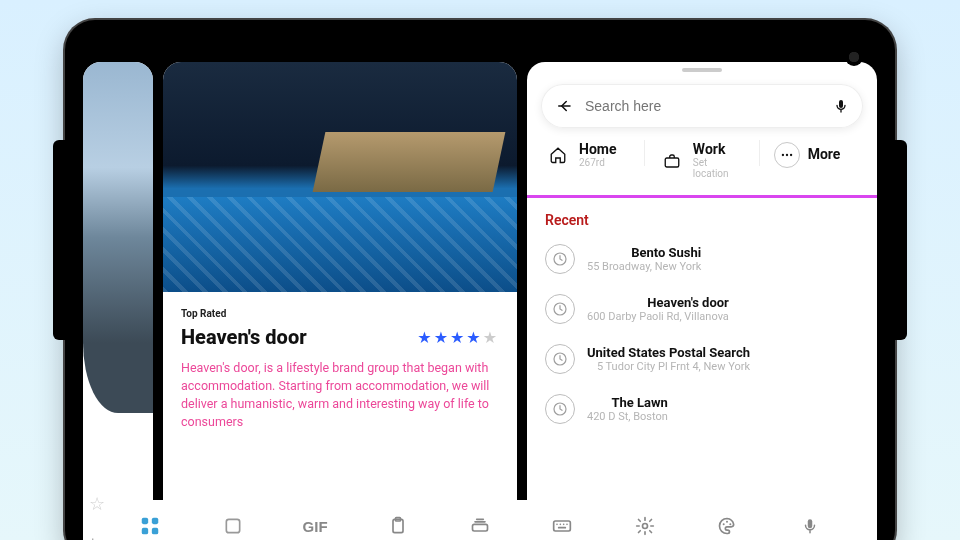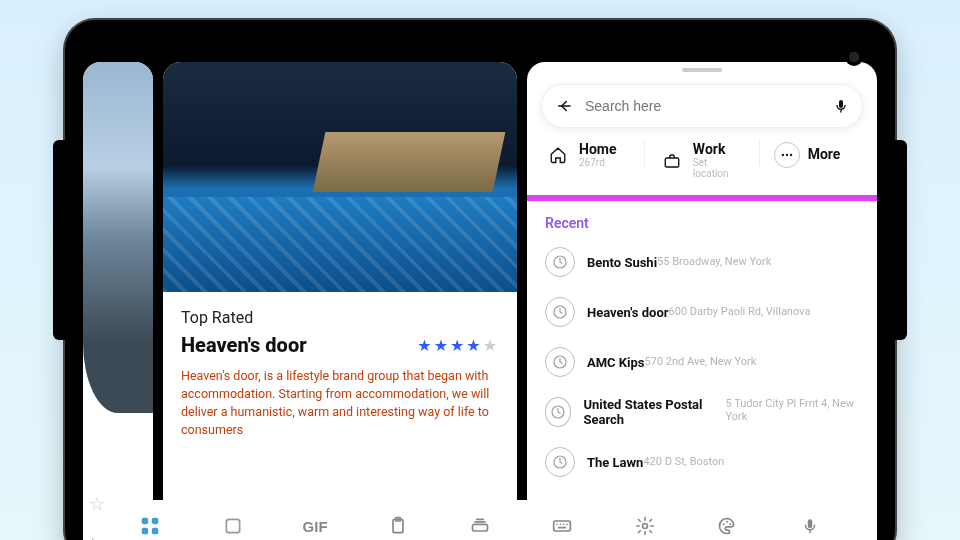--- a/index.html
+++ b/index.html
@@ -46,47 +46,47 @@
   
   .hero { height:230px; position:relative;
     background:linear-gradient(180deg,#1a2b40 0%,#0c1a2e 45%,#1b6fb0 55%,#1b6fb0 100%);}
   .roof { position:absolute; top:70px; right:18px; width:180px; height:60px;
     background:linear-gradient(180deg,#b59a6e,#7a6a45); transform:skewX(-12deg);}
   .pool { position:absolute; bottom:0; left:0; right:0; height:95px;
     background:linear-gradient(180deg,#1e7cc3 0%,#0c4e89 100%);}
   .pool::before { content:""; position:absolute; inset:0;
     background:repeating-linear-gradient(45deg,rgba(255,255,255,.12)0 4px,transparent 4px 14px);}
   .card { flex:1; padding:16px 18px 0; background:#fff;}
-  .badge { font-size:16px; font-weight:400; color:#222;}
+  .badge { font-size:10px; font-weight:700; color:#222;}
   .title-row { display:flex; align-items:center; justify-content:space-between; margin-top:6px;}
   .title { font-size:20px; font-weight:800; color:#111;}
   .stars { color:#2b5cff; font-size:16px; letter-spacing:2px;}
   .stars .grey { color:#ccc;}
-  .desc { font-size:12.5px; line-height:1.45; color:#c2410c; margin-top:10px;}
+  .desc { font-size:12.5px; line-height:1.45; color:#ec4899; margin-top:10px;}
   
   .search { margin:22px 14px 10px; height:44px; border-radius:22px; background:#fff;
     box-shadow:0 2px 8px rgba(0,0,0,.08), inset 0 0 0 1px #eee; display:flex; align-items:center;
     padding:0 14px; gap:12px;}
   .search svg { flex:0 0 auto;}
   .search input { flex:1; border:none; outline:none; font-size:14px; color:#999; background:transparent;}
   .chipbar { display:flex; gap:10px; align-items:flex-start; padding:2px 14px 14px;
-    border-bottom:6px solid #d946ef;}
+    border-bottom:3px solid #d946ef;}
   .chip { flex:1; display:flex; align-items:center; gap:8px; padding:2px 4px;}
   .chip-icon { width:26px;height:26px;display:flex;align-items:center;justify-content:center;}
   .chip-icon.round { border:1px solid #c8c8c8; border-radius:50%;}
   .chip-text { display:flex; flex-direction:column; line-height:1.1;}
   .chip-label { font-size:14px; font-weight:700; color:#111;}
   .chip-sub { font-size:10px; color:#bbb;}
   .chip-sep { width:1px; height:26px; background:#eee;}
-  .section-title { font-size:14px; font-weight:600; color:#8b5cf6; padding:14px 18px 6px;}
+  .section-title { font-size:14px; font-weight:600; color:#b91c1c; padding:14px 18px 6px;}
   .recent-list { padding:0 10px;}
   .recent-item { display:flex; align-items:center; gap:12px; padding:10px 8px;}
   .recent-icon { width:30px;height:30px;border:1.5px solid #bdbdbd;border-radius:50%;
     display:flex;align-items:center;justify-content:center;}
-  .ri-text { display:flex; flex-direction:row;}
+  .ri-text { display:flex; flex-direction:column;text-align:right;}
   .ri-name { font-size:13px; font-weight:700; color:#111;}
   .ri-addr { font-size:11px; color:#b5b5b5;}
   
   .toolbar { height:52px; background:#fff; border-radius:14px;
     display:flex; align-items:center; justify-content:space-around; padding:0 8px;
     position:absolute; left:18px; right:18px; bottom:6px;}
   .tbtn { width:34px; height:34px; display:flex; align-items:center; justify-content:center;
     color:#888; font-weight:700; font-size:14px;}
   .tbtn.accent { color:#3aa0d6;}
 </style>
@@ -204,32 +204,20 @@
             </div>
           </div>
           <div class="recent-item">
             <div class="recent-icon">
               <svg width="16" height="16" viewBox="0 0 24 24">
                 <circle cx="12" cy="12" r="9" fill="none" stroke="#9e9e9e" stroke-width="1.8"></circle>
                 <path d="M12 7v5l3 2" stroke="#9e9e9e" stroke-width="1.8" fill="none" stroke-linecap="round"></path>
               </svg>
             </div>
             <div class="ri-text">
-              <span class="ri-name">AMC Kips</span>
-              <span class="ri-addr">570 2nd Ave, New York</span>
-            </div>
-          </div>
-          <div class="recent-item">
-            <div class="recent-icon">
-              <svg width="16" height="16" viewBox="0 0 24 24">
-                <circle cx="12" cy="12" r="9" fill="none" stroke="#9e9e9e" stroke-width="1.8"></circle>
-                <path d="M12 7v5l3 2" stroke="#9e9e9e" stroke-width="1.8" fill="none" stroke-linecap="round"></path>
-              </svg>
-            </div>
-            <div class="ri-text">
               <span class="ri-name">United States Postal Search</span>
               <span class="ri-addr">5 Tudor City Pl Frnt 4, New York</span>
             </div>
           </div>
           <div class="recent-item">
             <div class="recent-icon">
               <svg width="16" height="16" viewBox="0 0 24 24">
                 <circle cx="12" cy="12" r="9" fill="none" stroke="#9e9e9e" stroke-width="1.8"></circle>
                 <path d="M12 7v5l3 2" stroke="#9e9e9e" stroke-width="1.8" fill="none" stroke-linecap="round"></path>
               </svg>

